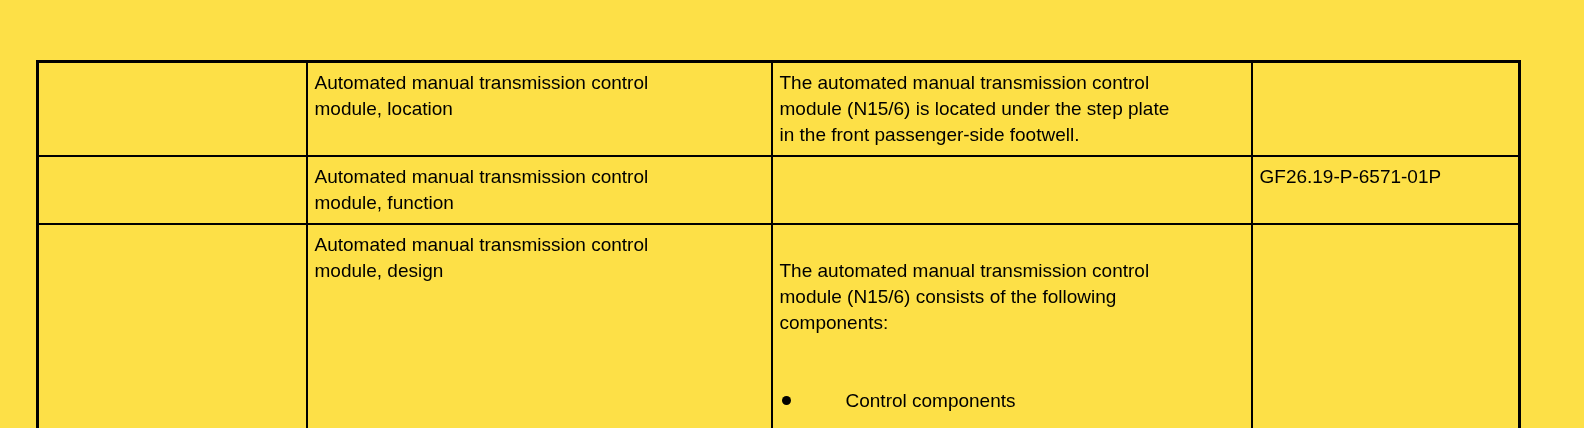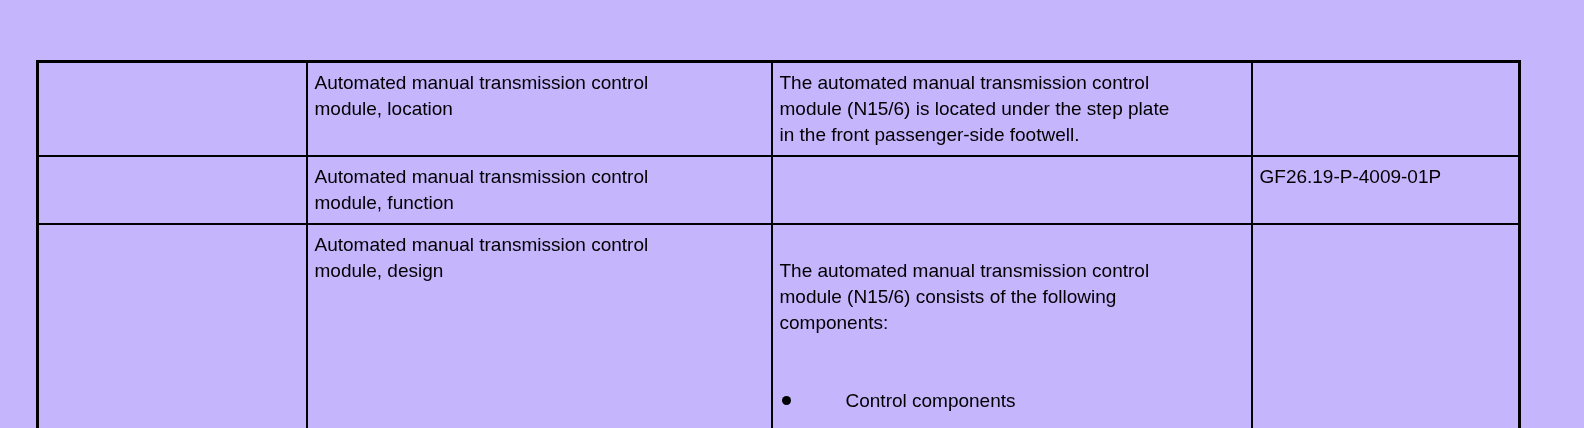--- a/index.html
+++ b/index.html
@@ -4,21 +4,21 @@
 <style>
   html, body {
     margin: 0;
     padding: 0;
     background: #ffffff;
   }
   .page {
     position: relative;
     width: 1584px;
     height: 428px;
-    background: #c4b5fd;
+    background: #fde047;
     font-family: "Liberation Sans", sans-serif;
     color: #000000;
   }
   table.spec-table {
     position: absolute;
     left: 36px;
     top: 60px;
     width: 1482px;
     border-collapse: collapse;
     table-layout: fixed;
@@ -77,21 +77,21 @@
         <td>The automated manual transmission control
 module (N15/6) is located under the step plate
 in the front passenger-side footwell.</td>
         <td></td>
       </tr>
       <tr class="row-2">
         <td></td>
         <td>Automated manual transmission control
 module, function</td>
         <td></td>
-        <td>GF26.19-P-4009-01P</td>
+        <td>GF26.19-P-6571-01P</td>
       </tr>
       <tr class="row-3">
         <td></td>
         <td>Automated manual transmission control
 module, design</td>
         <td>
           <div>The automated manual transmission control
 module (N15/6) consists of the following
 components:</div>
           <div class="bullet-list">

